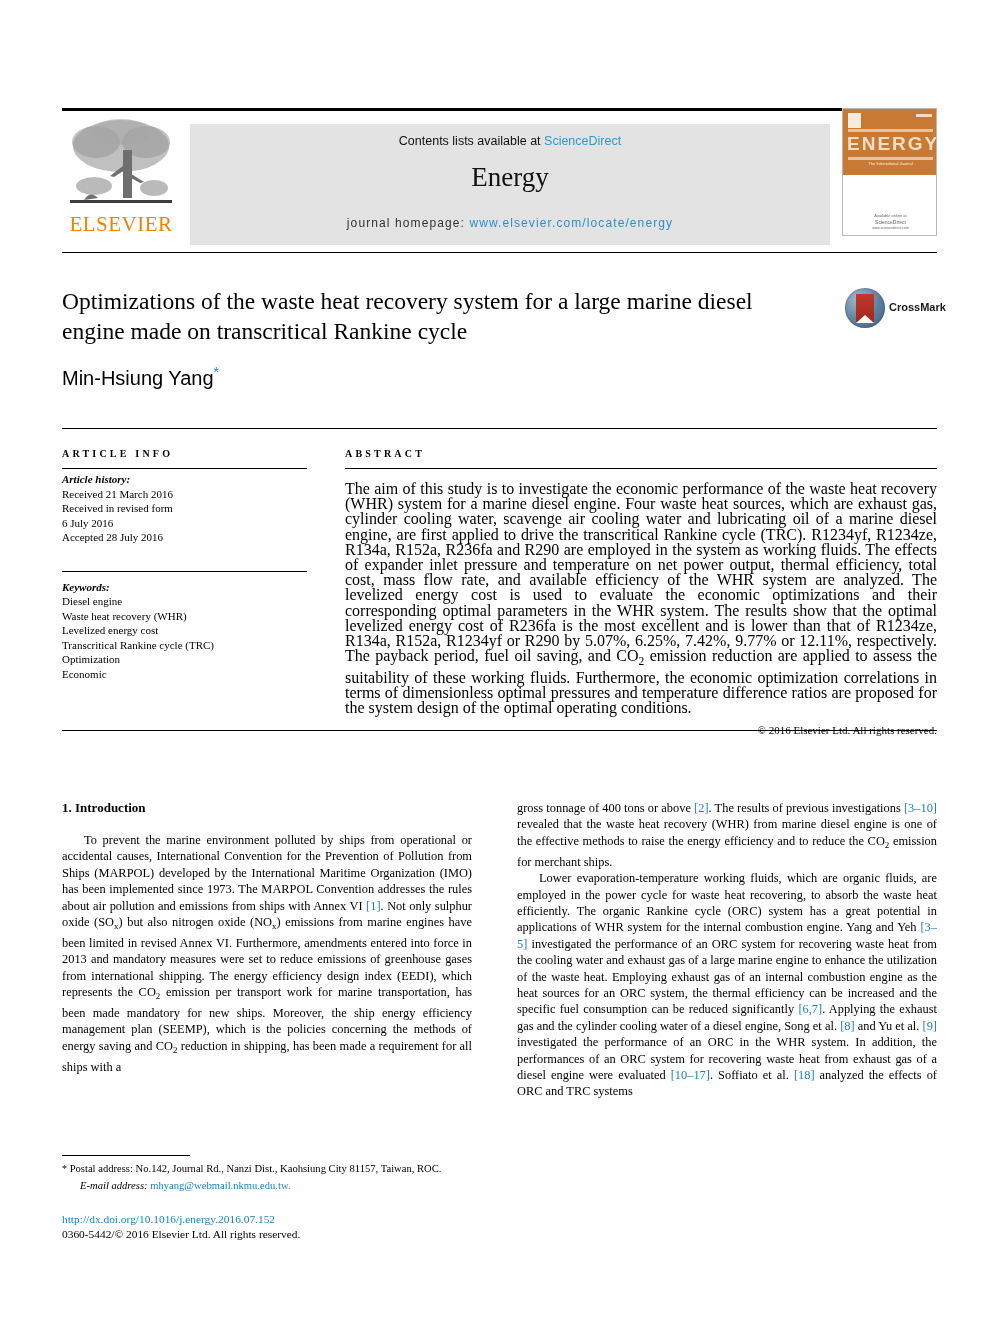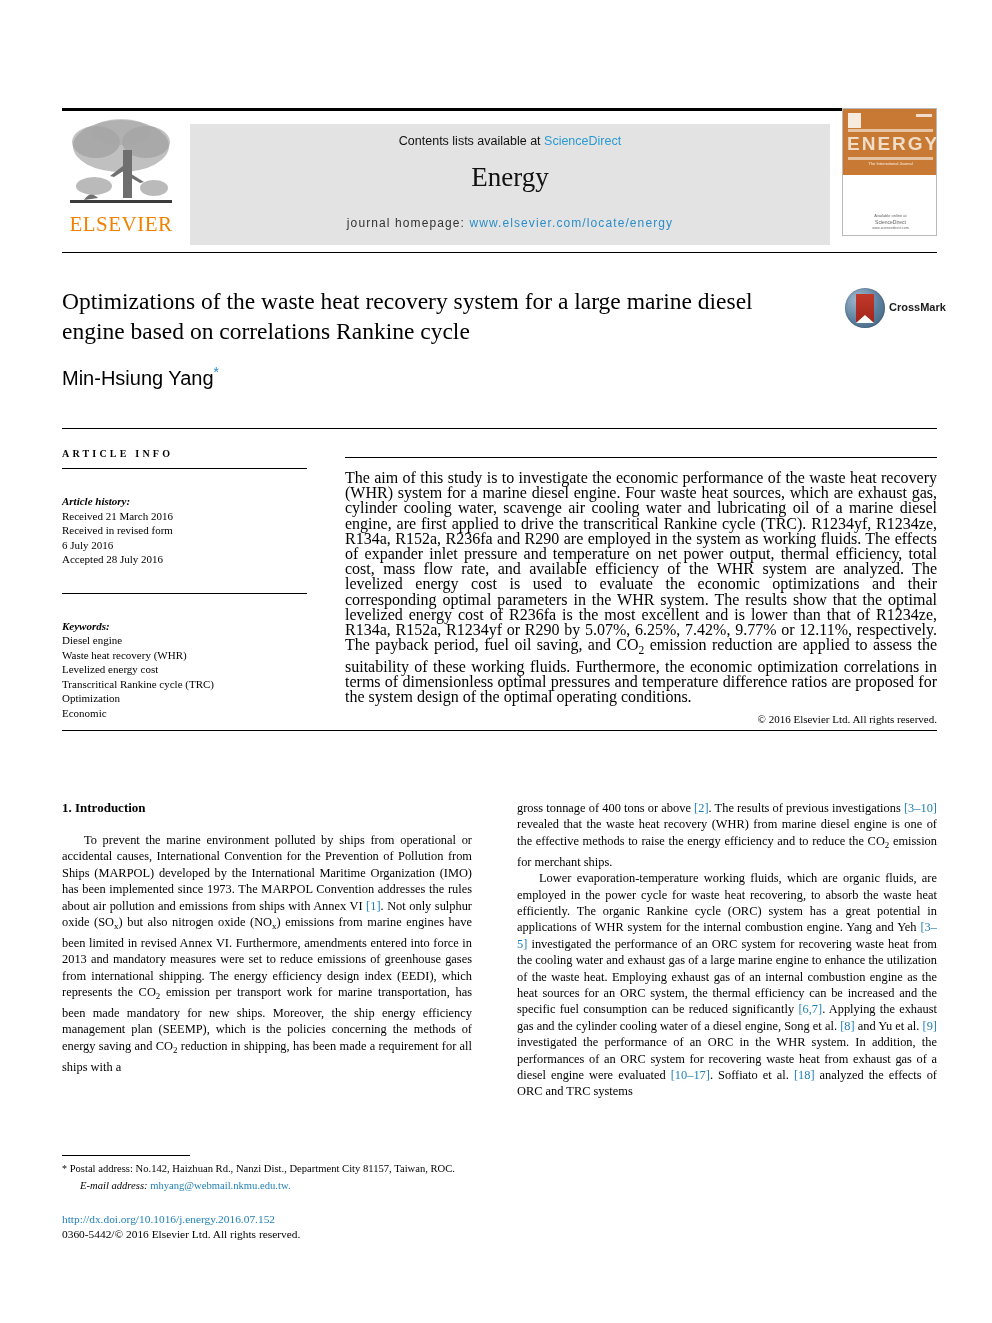--- a/index.html
+++ b/index.html
@@ -303,21 +303,21 @@
     font-size: 10px;
     letter-spacing: 3.2px;
     color: #000;
   }
   .hairline {
     height: 1px;
     background: #000;
     margin-top: 9px;
   }
   .info-group {
-    margin-top: 25px;
+    margin-top: 3px;
     font-family: "Liberation Serif", serif;
     font-size: 11px;
     line-height: 14.5px;
     color: #000;
   }
   .info-group .ital {
     font-style: italic;
     font-weight: bold;
   }
   .info-sep {
@@ -460,21 +460,21 @@
       </div>
       <div class="cover-bottom-mark">
         <div style="font-size:4px;">Available online at</div>
         <div style="font-size:5px;">ScienceDirect</div>
         <div style="font-size:3.5px;">www.sciencedirect.com</div>
       </div>
     </div>
   </div>
 
   <div class="title-rule-top"></div>
-  <div class="article-title">Optimizations of the waste heat recovery system for a large marine diesel engine based on correlations Rankine cycle</div>
+  <div class="article-title">Optimizations of the waste heat recovery system for a large marine diesel engine made on transcritical Rankine cycle</div>
 
   <div class="crossmark">
     <div class="crossmark-badge">
       <div class="crossmark-inner"></div>
     </div>
     <div class="crossmark-label">CrossMark</div>
   </div>
 
   <div class="author">
     <span>Min-Hsiung Yang</span><span class="star">*</span>
@@ -498,20 +498,21 @@
       <div>Diesel engine</div>
       <div>Waste heat recovery (WHR)</div>
       <div>Levelized energy cost</div>
       <div>Transcritical Rankine cycle (TRC)</div>
       <div>Optimization</div>
       <div>Economic</div>
     </div>
   </div>
 
   <div class="abs-col">
+    <div class="section-label">ABSTRACT</div>
     <div class="hairline"></div>
     <div class="abs-text" id="abstract-body">The aim of this study is to investigate the economic performance of the waste heat recovery (WHR) system for a marine diesel engine. Four waste heat sources, which are exhaust gas, cylinder cooling water, scavenge air cooling water and lubricating oil of a marine diesel engine, are first applied to drive the transcritical Rankine cycle (TRC). R1234yf, R1234ze, R134a, R152a, R236fa and R290 are employed in the system as working fluids. The effects of expander inlet pressure and temperature on net power output, thermal efficiency, total cost, mass flow rate, and available efficiency of the WHR system are analyzed. The levelized energy cost is used to evaluate the economic optimizations and their corresponding optimal parameters in the WHR system. The results show that the optimal levelized energy cost of R236fa is the most excellent and is lower than that of R1234ze, R134a, R152a, R1234yf or R290 by 5.07%, 6.25%, 7.42%, 9.77% or 12.11%, respectively. The payback period, fuel oil saving, and CO<sub>2</sub> emission reduction are applied to assess the suitability of these working fluids. Furthermore, the economic optimization correlations in terms of dimensionless optimal pressures and temperature difference ratios are proposed for the system design of the optimal operating conditions.</div>
     <div class="abs-copy">© 2016 Elsevier Ltd. All rights reserved.</div>
   </div>
 
   <div class="band-rule-bottom"></div>
 
   <div class="col-left">
     <div class="sec-head">1. Introduction</div>
     <p class="body-p" id="left-p0">To prevent the marine environment polluted by ships from operational or accidental causes, International Convention for the Prevention of Pollution from Ships (MARPOL) developed by the International Maritime Organization (IMO) has been implemented since 1973. The MARPOL Convention addresses the rules about air pollution and emissions from ships with Annex VI <span class="ref">[1]</span>. Not only sulphur oxide (SO<sub>x</sub>) but also nitrogen oxide (NO<sub>x</sub>) emissions from marine engines have been limited in revised Annex VI. Furthermore, amendments entered into force in 2013 and mandatory measures were set to reduce emissions of greenhouse gases from international shipping. The energy efficiency design index (EEDI), which represents the CO<sub>2</sub> emission per transport work for marine transportation, has been made mandatory for new ships. Moreover, the ship energy efficiency management plan (SEEMP), which is the policies concerning the methods of energy saving and CO<sub>2</sub> reduction in shipping, has been made a requirement for all ships with a</p>
@@ -520,21 +521,21 @@
   <div class="col-right">
     <p class="body-p" style="text-indent:0" id="right-p0">gross tonnage of 400 tons or above <span class="ref">[2]</span>. The results of previous investigations <span class="ref">[3–10]</span> revealed that the waste heat recovery (WHR) from marine diesel engine is one of the effective methods to raise the energy efficiency and to reduce the CO<sub>2</sub> emission for merchant ships.</p>
     <p class="body-p" id="right-p1">Lower evaporation-temperature working fluids, which are organic fluids, are employed in the power cycle for waste heat recovering, to absorb the waste heat efficiently. The organic Rankine cycle (ORC) system has a great potential in applications of WHR system for the internal combustion engine. Yang and Yeh <span class="ref">[3–5]</span> investigated the performance of an ORC system for recovering waste heat from the cooling water and exhaust gas of a large marine engine to enhance the utilization of the waste heat. Employing exhaust gas of an internal combustion engine as the heat sources for an ORC system, the thermal efficiency can be increased and the specific fuel consumption can be reduced significantly <span class="ref">[6,7]</span>. Applying the exhaust gas and the cylinder cooling water of a diesel engine, Song et al. <span class="ref">[8]</span> and Yu et al. <span class="ref">[9]</span> investigated the performance of an ORC in the WHR system. In addition, the performances of an ORC system for recovering waste heat from exhaust gas of a diesel engine were evaluated <span class="ref">[10–17]</span>. Soffiato et al. <span class="ref">[18]</span> analyzed the effects of ORC and TRC systems</p>
   </div>
 
   <div class="foot-rule"></div>
   <div class="footnote">
     <div>
       <span class="star">*</span>
       <span>Postal address:</span>
-      <span>No.142, Haizhuan Rd., Nanzi Dist., Department City 81157, Taiwan, ROC.</span>
+      <span>No.142, Journal Rd., Nanzi Dist., Kaohsiung City 81157, Taiwan, ROC.</span>
     </div>
     <div class="email-line">
       <i>E-mail address:</i>
       <span class="email-link">mhyang@webmail.nkmu.edu.tw.</span>
     </div>
   </div>
 
   <div class="doi-block">
     <div class="doi-link">http://dx.doi.org/10.1016/j.energy.2016.07.152</div>
     <div class="issn-line">0360-5442/© 2016 Elsevier Ltd. All rights reserved.</div>

